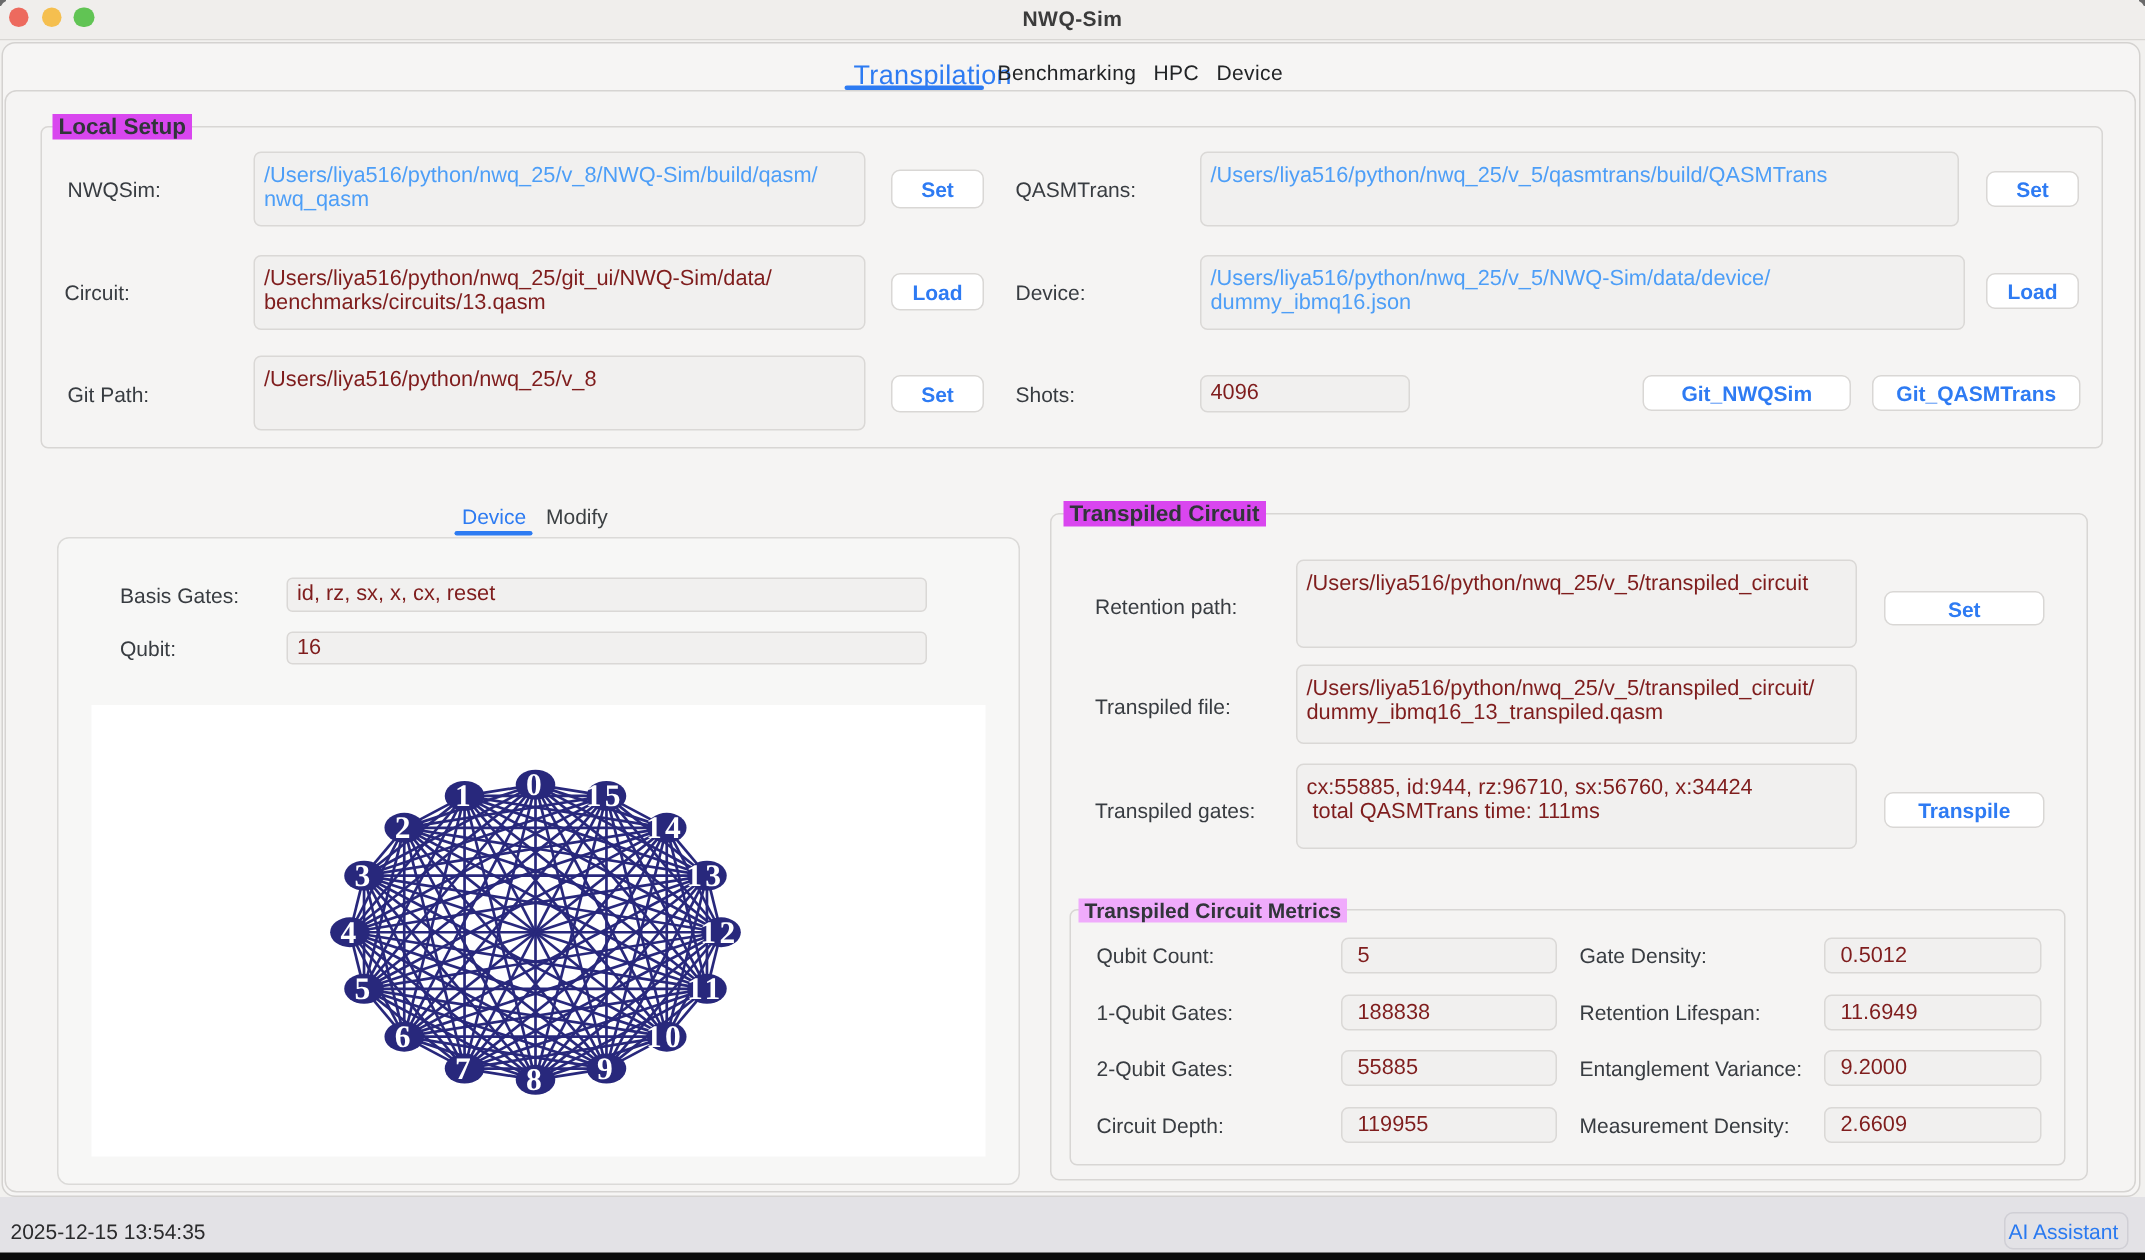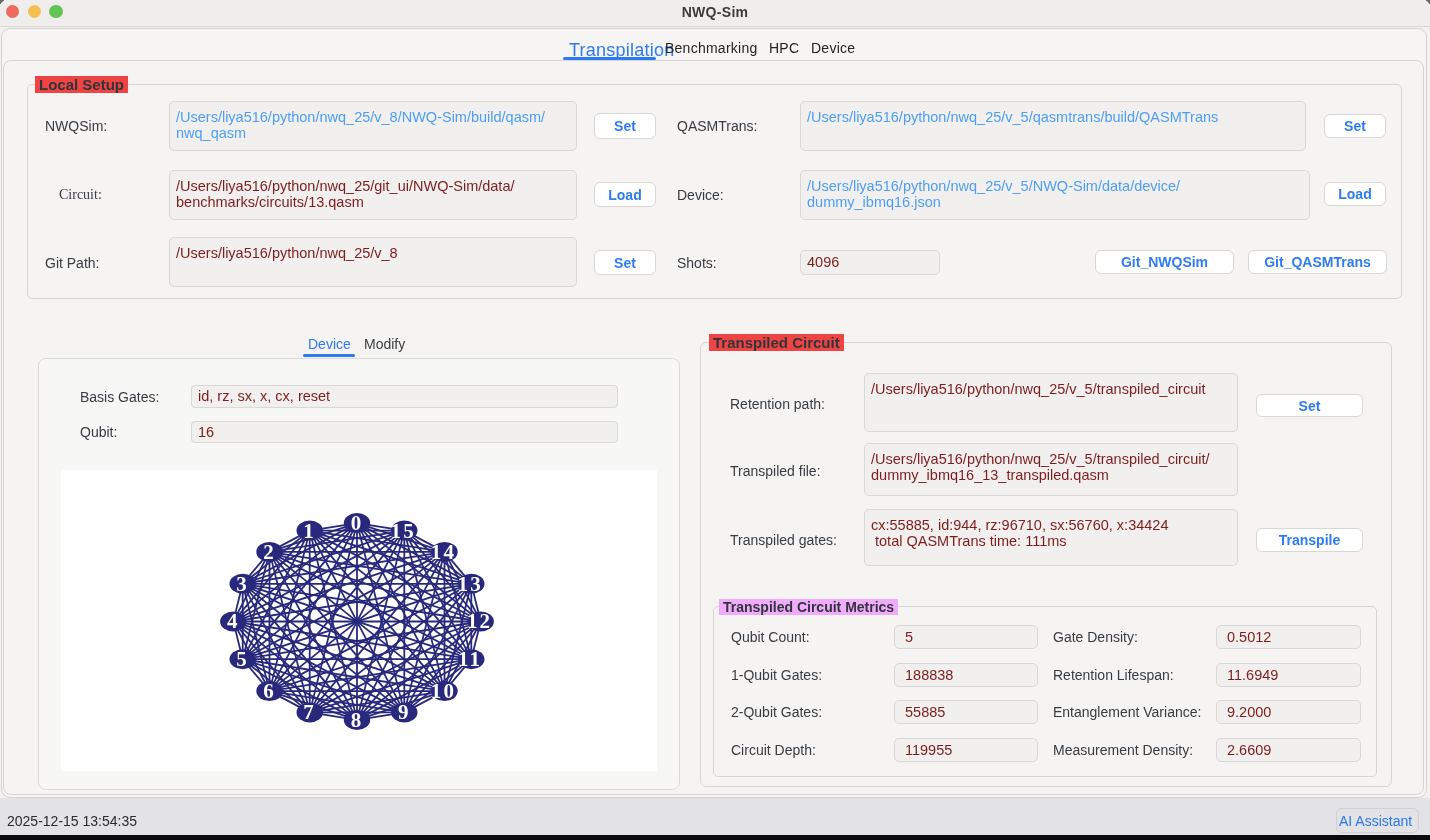--- a/index.html
+++ b/index.html
@@ -7,21 +7,21 @@
   body { position:relative; background:#f2f1ef; font-family:"Liberation Sans", sans-serif; }
   .abs { position:absolute; }
   .lbl { position:absolute; font-size:14px; color:#383c41; line-height:14px; }
   .fld { position:absolute; background:#f1f0ef; border:1px solid #dad8d6; border-radius:5px;
          font-size:14.5px; line-height:16.5px; color:#7f1d1d; padding:6.5px 6px; }
   .blue { color:#4d9ef7; }
   .btn { position:absolute; background:#ffffff; border:1px solid #d9d7d5; border-radius:6px;
          color:#2e7bf3; font-size:14px; font-weight:bold; display:flex; align-items:center;
          justify-content:center; }
   .grp { position:absolute; border:1px solid #d8d6d4; border-radius:5px; }
-  .grplabel { position:absolute; font-weight:bold; color:#31353a; background:#ef4444; padding:0 4px; }
+  .grplabel { position:absolute; font-weight:bold; color:#31353a; background:#d946ef; padding:0 4px; }
 </style>
 </head>
 <body>
 
 <div class="abs" style="left:0; top:0; width:4px; height:4px; background:#6a6a6a;"></div>
 <div class="abs" style="left:1426px; top:0; width:4px; height:4px; background:#6a6a6a;"></div>
 
 <div class="abs" style="left:0; top:0; width:1430px; height:27px; background:#f0eeec; border-bottom:1px solid #d9d7d4; border-radius:7px 7px 0 0;"></div>
 <div class="abs" style="left:6px; top:5.3px; width:13.2px; height:13.2px; border-radius:50%; background:#ed6a5e;"></div>
 <div class="abs" style="left:27.7px; top:5.3px; width:13.2px; height:13.2px; border-radius:50%; background:#f5bf4f;"></div>
@@ -38,21 +38,21 @@
 
 <div class="abs" style="left:3px; top:60px; width:1421px; height:735px; background:#f5f4f3; border:1px solid #d6d4d2; border-radius:8px;"></div>
 
 <div class="grp" style="left:27px; top:84px; width:1375px; height:215px;"></div>
 <div class="grplabel" style="left:35px; top:76px; font-size:15px;">Local Setup</div>
 
 <div class="lbl" style="left:45px; top:119px;">NWQSim:</div>
 <div class="fld blue" style="left:169px; top:101px; width:408px; height:50px;">/Users/liya516/python/nwq_25/v_8/NWQ-Sim/build/qasm/<br>nwq_qasm</div>
 <div class="btn" style="left:594px; top:113px; width:62px; height:26px;">Set</div>
 
-<div class="lbl" style="left:59px; top:188px;font-family:Liberation Serif, serif;">Circuit:</div>
+<div class="lbl" style="left:43px; top:188px;">Circuit:</div>
 <div class="fld" style="left:169px; top:170px; width:408px; height:50px;">/Users/liya516/python/nwq_25/git_ui/NWQ-Sim/data/<br>benchmarks/circuits/13.qasm</div>
 <div class="btn" style="left:594px; top:182px; width:62px; height:25px;">Load</div>
 
 <div class="lbl" style="left:45px; top:256px;">Git Path:</div>
 <div class="fld" style="left:169px; top:237px; width:408px; height:50px;">/Users/liya516/python/nwq_25/v_8</div>
 <div class="btn" style="left:594px; top:250px; width:62px; height:25px;">Set</div>
 
 <div class="lbl" style="left:677px; top:119px;">QASMTrans:</div>
 <div class="fld blue" style="left:800px; top:101px; width:506px; height:50px;">/Users/liya516/python/nwq_25/v_5/qasmtrans/build/QASMTrans</div>
 <div class="btn" style="left:1324px; top:114px; width:62px; height:24px;">Set</div>

